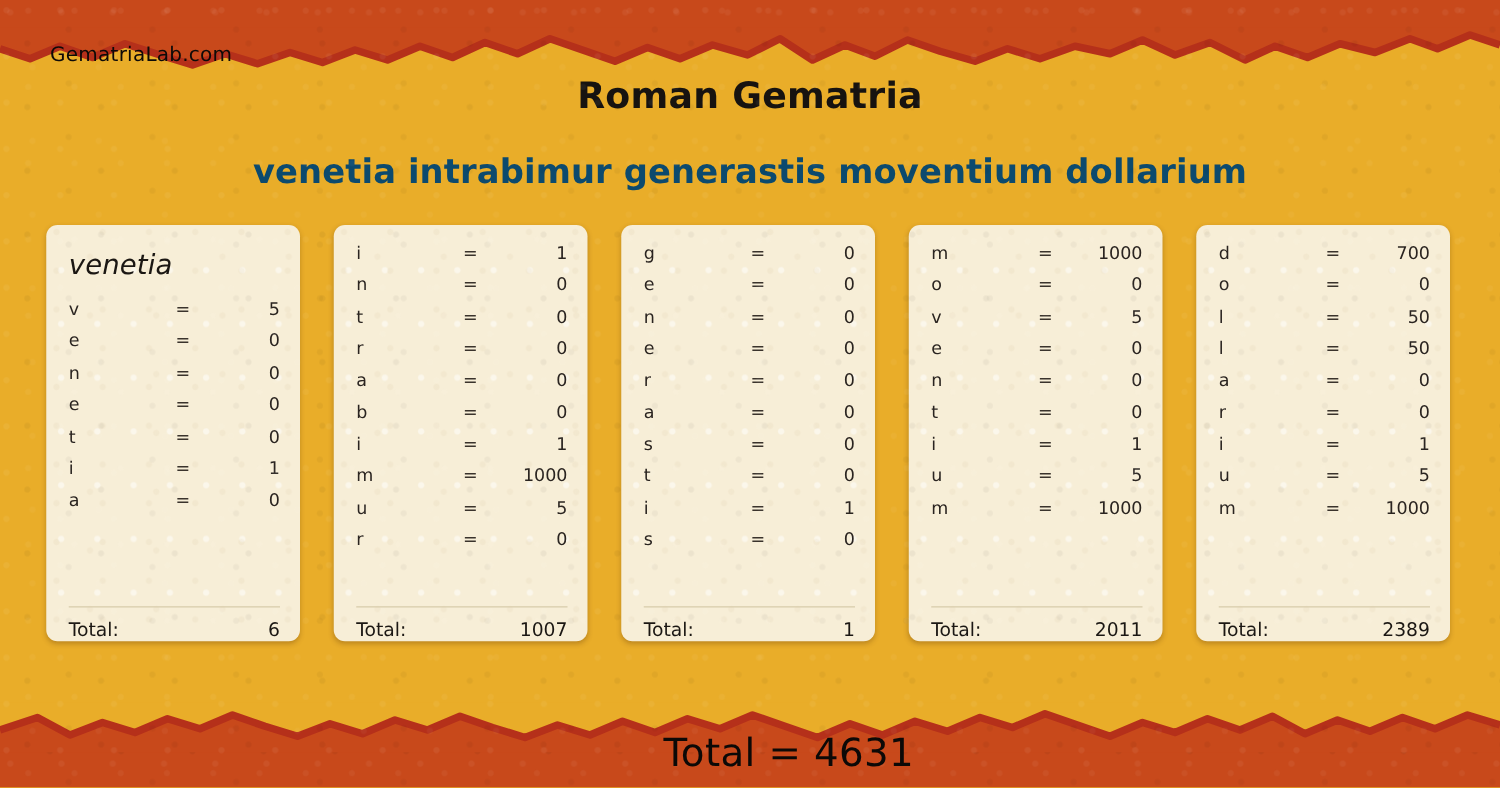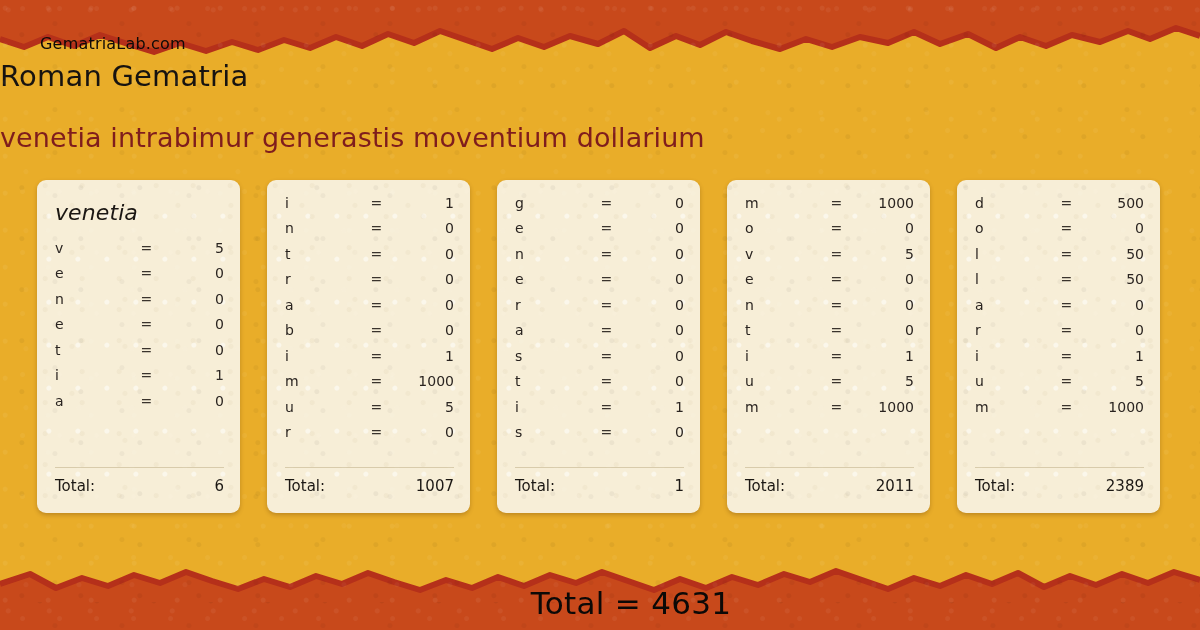--- a/index.html
+++ b/index.html
@@ -41,27 +41,27 @@
   }
   .band-top { top:0; height:52px; }
   .band-bottom { bottom:0; height:62px; }
 
   
   .wave { position:absolute; left:0; width:1200px; z-index:3; display:block; }
   .wave-top { top:22px; height:38px; }
   .wave-bottom { bottom:28px; height:40px; }
 
   
-  .titles { position:absolute; top:52px; left:0; width:1200px; z-index:5; text-align:left; }
+  .titles { position:absolute; top:52px; left:0; width:1200px; z-index:5; text-align:center;font-weight:bold; }
   .app-title {
     font-size:29px; color:#171310; letter-spacing:.2px;
     padding-top:7px;
   }
   .expression {
-    font-size:27px; color:#7f1d1d; padding-top:29px; letter-spacing:.1px;
+    font-size:27px; color:#0c4a6e; padding-top:29px; letter-spacing:.1px;
   }
 
   .watermark {
     position:absolute; top:18px; left:40px; z-index:7;
     font-size:16px; color:#0d0a08; letter-spacing:.2px;margin-top:16px;
   }
 
   
   .cards {
     position:absolute; top:180px; left:37px; width:1126px; height:333px;
@@ -95,21 +95,21 @@
     font-size:14px; color:#2a2420;
   }
   .row .ltr { width:44%; text-align:left; }
   .row .eq  { width:20%; text-align:center; color:#3a332c; }
   .row .val { width:36%; text-align:right; }
 
   .card-foot { position:relative; z-index:2; padding:0 16px 0 18px; }
   .divider { height:1px; background:#d8cbab; margin:0 0 9px 0; }
   .total-row {
     display:flex; justify-content:space-between; align-items:center;
-    font-size:15px; color:#1b1713; padding-bottom:18px;
+    font-size:15px; color:#1b1713; 
   }
 
   
   .grand-total {
     position:absolute; bottom:9px; left:0; width:1200px; z-index:7;
     text-align:center; font-size:31px; color:#0c0907; letter-spacing:.3px;margin-left:31px;
   }
 </style>
 </head>
 <body>
@@ -392,21 +392,21 @@
         <span>Total:</span>
         <span>2011</span>
       </div>
     </div>
     </div>
     <div class="card">
     <div class="rows">
     <div class="row">
       <span class="ltr">d</span>
       <span class="eq">=</span>
-      <span class="val">500</span>
+      <span class="val">700</span>
     </div>
     <div class="row">
       <span class="ltr">o</span>
       <span class="eq">=</span>
       <span class="val">0</span>
     </div>
     <div class="row">
       <span class="ltr">l</span>
       <span class="eq">=</span>
       <span class="val">50</span>

